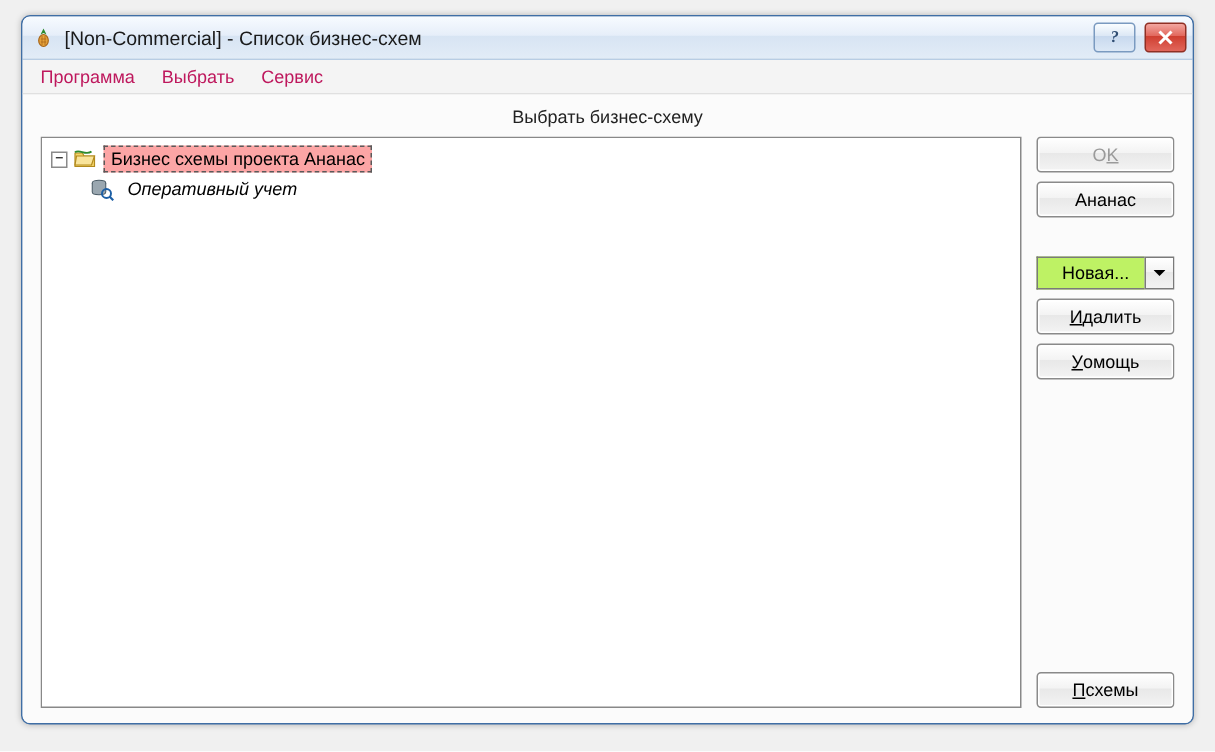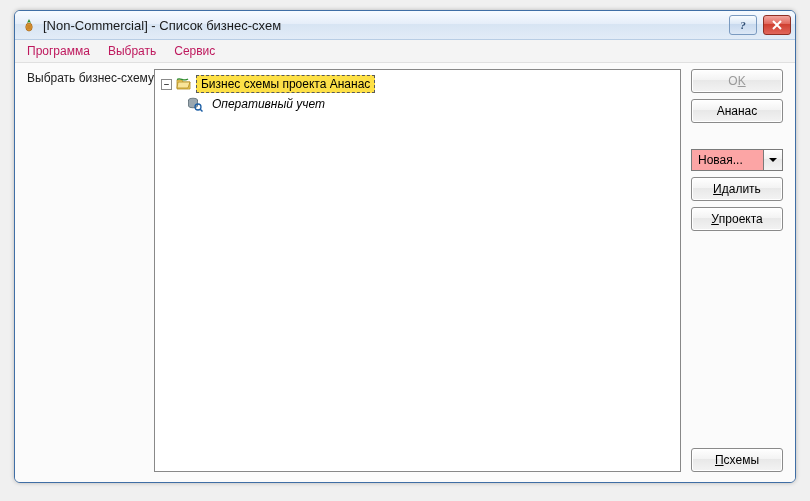--- a/index.html
+++ b/index.html
@@ -82,20 +82,21 @@
   .menu-item {
     padding: 2px 8px;
     color: #be185d;
     cursor: default;
     border-radius: 2px;
   }
   
   .client {
     flex: 1;
     display: flex;
+    flex-direction: column;
     padding: 6px 12px 10px 12px;
     background: #fbfbfb;
     overflow: hidden;
   }
   .subtitle {
     text-align: center;
     font-size: 12px;
     color: #222;
     padding: 2px 0 6px 0;
   }
@@ -136,21 +137,21 @@
     font-size: 9px; line-height: 9px;
     color: #000;
     font-family: monospace;
   }
   .tree-label {
     padding: 1px 4px;
     border: 1px dashed transparent;
   }
   .tree-label.selected {
     border: 1px dashed #5a5a5a;
-    background: #fde047;
+    background: #fca5a5;
   }
   
   .wbtn {
     box-sizing: border-box;
     width: 92px;
     height: 24px;
     background: linear-gradient(#ffffff,#f3f3f3 45%,#e8e8e8 46%,#f3f3f3);
     border: 1px solid #8a8a8a;
     border-radius: 3px;
     display: flex;
@@ -171,24 +172,24 @@
   .combo {
     box-sizing: border-box;
     width: 92px;
     height: 22px;
     display: flex;
     margin-top: 20px;
     margin-bottom: 6px;
   }
   .combo-field {
     flex: 1;
-    background: #fca5a5;
+    background: #bef264;
     border: 1px solid #7a7a7a;
     border-right: none;
-    padding: 0 6px;
+    padding: 0 16px;
     display: flex;
     align-items: center;
     font-size: 12px;
     overflow: hidden;
     white-space: nowrap;
   }
   .combo-btn {
     width: 18px;
     background: linear-gradient(#ffffff,#f3f3f3 45%,#e8e8e8 46%,#f3f3f3);
     border: 1px solid #7a7a7a;
@@ -280,21 +281,21 @@
               </svg>
             </div>
           </div>
 
           <div class="wbtn">
             <span class="ul">И</span>
               <span>далить</span>
           </div>
           <div class="wbtn">
             <span class="ul">У</span>
-              <span>проекта</span>
+              <span>омощь</span>
           </div>
 
           <div class="side-spacer"></div>
 
           <div class="wbtn" style="margin-bottom:0">
             <span class="ul">П</span>
               <span>схемы</span>
           </div>
         </div>
       </div>

